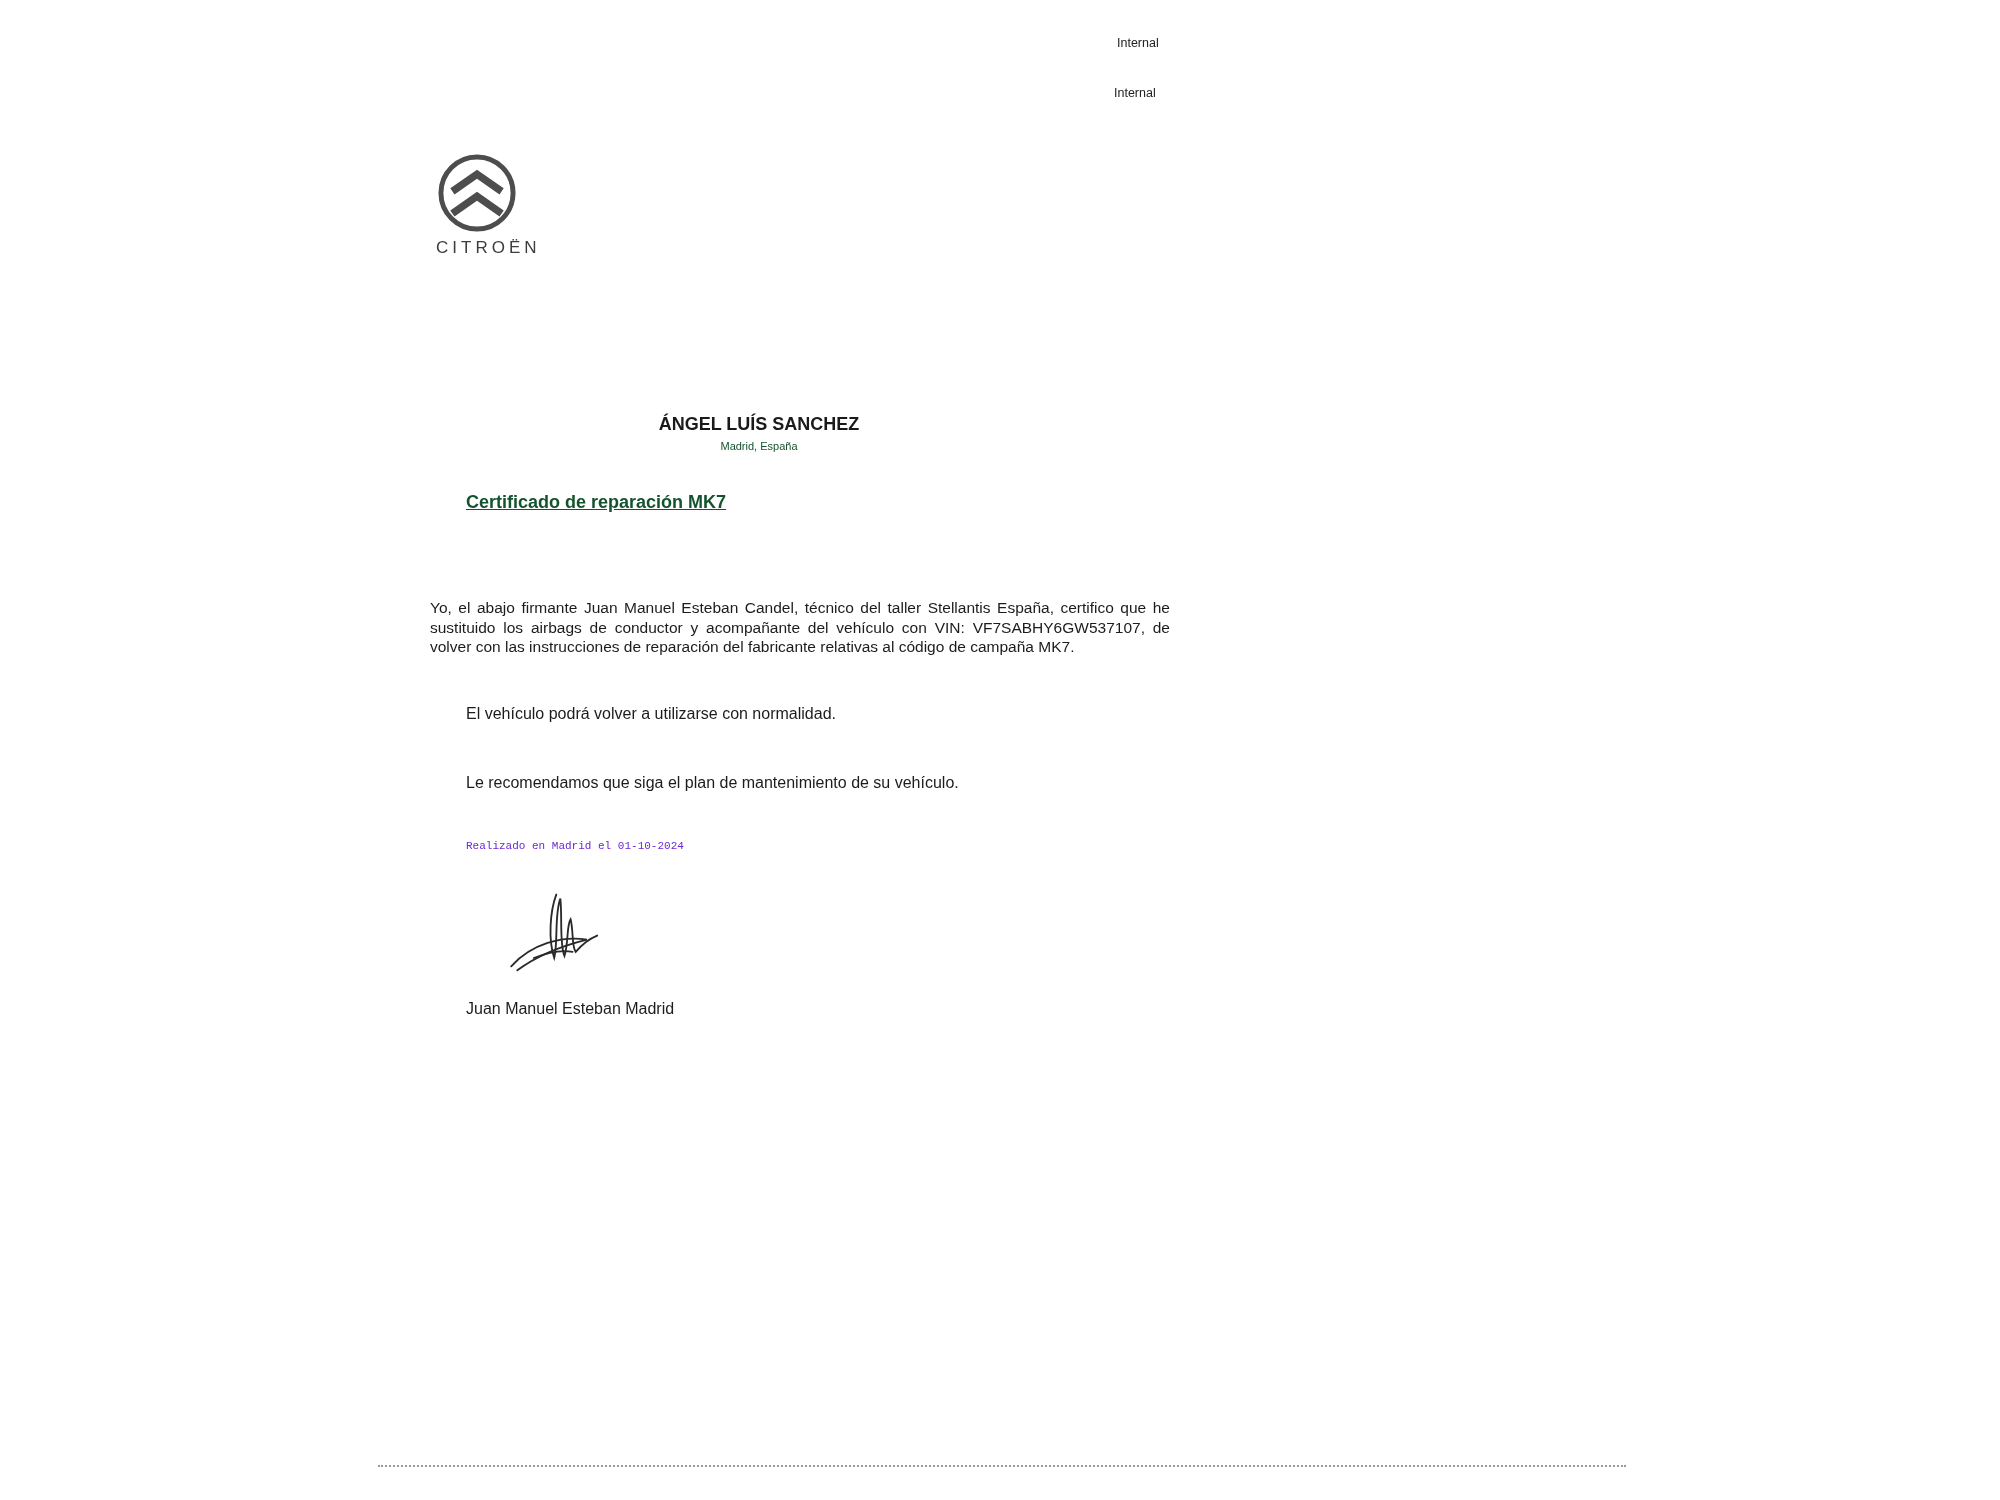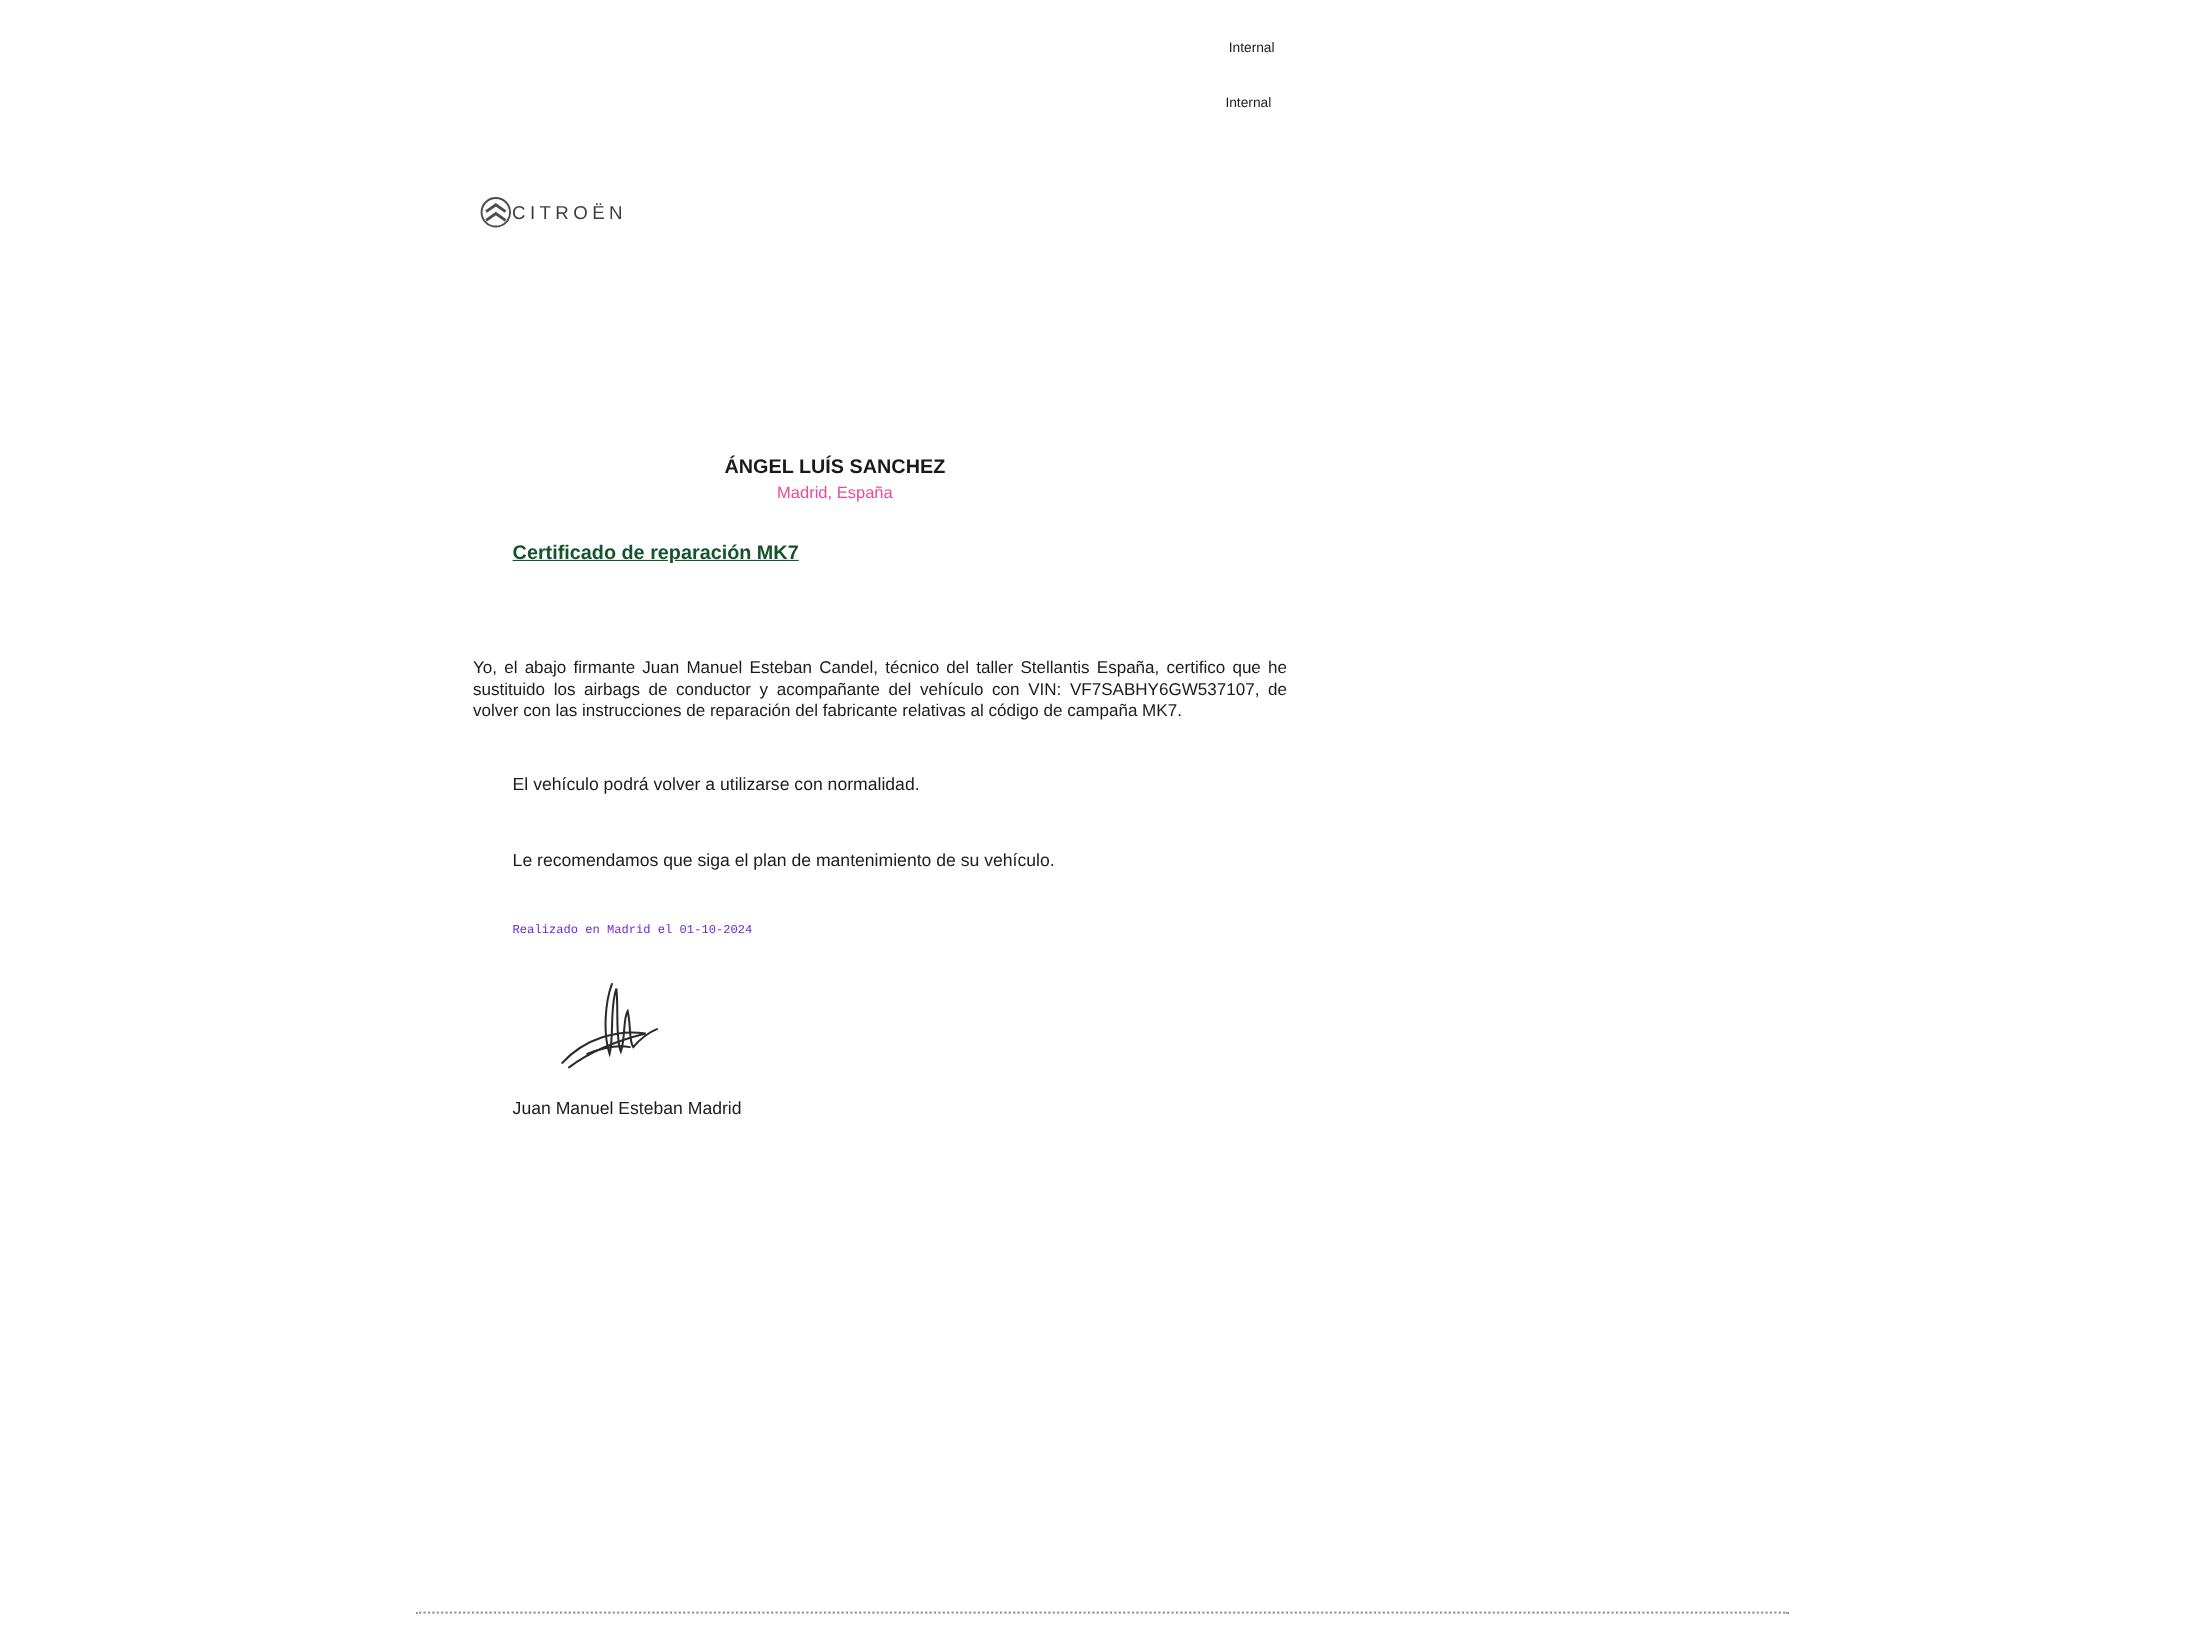--- a/index.html
+++ b/index.html
@@ -21,21 +21,21 @@
   }
   .internal-1 { left: 1117px; top: 36px; }
   .internal-2 { left: 1114px; top: 86px; }
 
   .logo-block {
     position: absolute;
     left: 436px;
     top: 150px;
     width: 134px;
     display: flex;
-    align-items: center;
+    flex-direction: column;
   }
   .logo-mark { width: 82px; height: 86px; }
   .logo-wordmark {
     margin-top: 2px;
     font-size: 17px;
     font-weight: 400;
     letter-spacing: 4px;
     color: #3d3d3d;
     white-space: nowrap;
   }
@@ -56,22 +56,22 @@
     width: 430px;
     text-align: center;
   }
   .recipient-name {
     font-size: 18px;
     font-weight: 700;
     color: #1a1a1a;
   }
   .recipient-location {
     margin-top: 5px;
-    font-size: 15px;
-    color: #ec4899;
+    font-size: 11px;
+    color: #14532d;
   }
 
   .doc-title {
     position: absolute;
     left: 466px;
     top: 492px;
     font-size: 18px;
     font-weight: 700;
     text-decoration: underline;
     color: #14532d;

